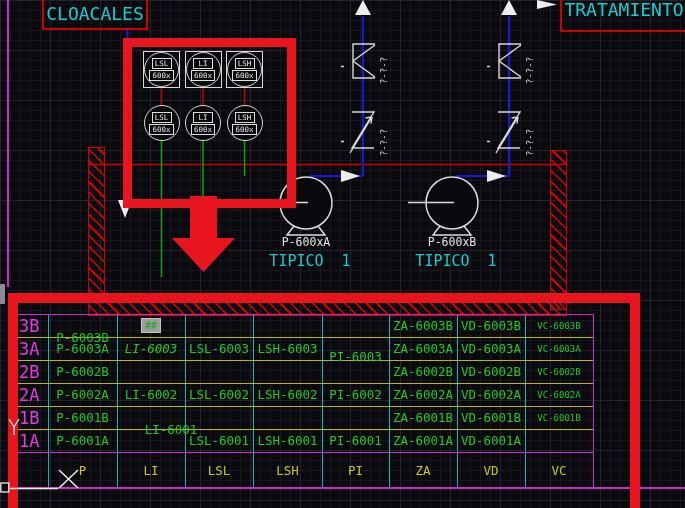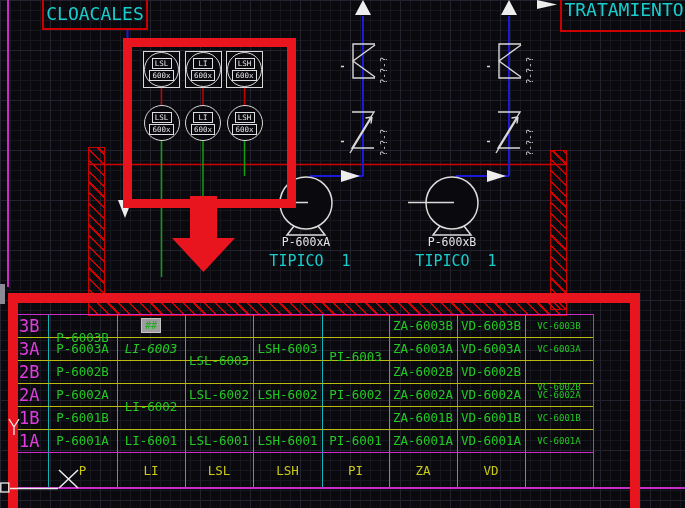--- a/index.html
+++ b/index.html
@@ -191,69 +191,69 @@
       </div>
       <div class="tcell" style="left:173px;top:0px;width:68px;"></div>
       <div class="tcell" style="left:241px;top:0px;width:69px;"></div>
       <div class="tcell" style="left:310px;top:0px;width:67px;"></div>
       <div class="tcell" style="left:377px;top:0px;width:68px;text-align:center;">ZA-6003B</div>
       <div class="tcell" style="left:445px;top:0px;width:68px;">VD-6003B</div>
       <div class="tcell small" style="left:513px;top:0px;width:68px;">VC-6003B</div>
       <div class="rowlab" style="left:0;top:23px;width:36px;">3A</div>
       <div class="tcell" style="left:36px;top:23px;width:69px;">P-6003A</div>
       <div class="tcell" style="left:105px;top:23px;width:68px;font-style:italic;">LI-6003</div>
-      <div class="tcell" style="left:173px;top:23px;width:68px;margin-top:12px;">LSL-6003</div>
+      <div class="tcell" style="left:173px;top:23px;width:68px;">LSL-6003</div>
       <div class="tcell" style="left:241px;top:23px;width:69px;">LSH-6003</div>
       <div class="tcell" style="left:310px;top:23px;width:67px;margin-top:8px;">PI-6003</div>
       <div class="tcell" style="left:377px;top:23px;width:68px;">ZA-6003A</div>
       <div class="tcell" style="left:445px;top:23px;width:68px;">VD-6003A</div>
       <div class="tcell small" style="left:513px;top:23px;width:68px;">VC-6003A</div>
       <div class="rowlab" style="left:0;top:46px;width:36px;">2B</div>
       <div class="tcell" style="left:36px;top:46px;width:69px;">P-6002B</div>
       <div class="tcell" style="left:105px;top:46px;width:68px;"></div>
       <div class="tcell" style="left:173px;top:46px;width:68px;"></div>
       <div class="tcell" style="left:241px;top:46px;width:69px;"></div>
       <div class="tcell" style="left:310px;top:46px;width:67px;"></div>
       <div class="tcell" style="left:377px;top:46px;width:68px;">ZA-6002B</div>
       <div class="tcell" style="left:445px;top:46px;width:68px;">VD-6002B</div>
-      <div class="tcell small" style="left:513px;top:46px;width:68px;margin-top:15px;">VC-6002B</div>
+      <div class="tcell small" style="left:513px;top:46px;width:68px;">VC-6002B</div>
       <div class="rowlab" style="left:0;top:69px;width:36px;">2A</div>
       <div class="tcell" style="left:36px;top:69px;width:69px;">P-6002A</div>
-      <div class="tcell" style="left:105px;top:69px;width:68px;margin-top:12px;">LI-6002</div>
+      <div class="tcell" style="left:105px;top:69px;width:68px;">LI-6002</div>
       <div class="tcell" style="left:173px;top:69px;width:68px;">LSL-6002</div>
       <div class="tcell" style="left:241px;top:69px;width:69px;">LSH-6002</div>
       <div class="tcell" style="left:310px;top:69px;width:67px;">PI-6002</div>
       <div class="tcell" style="left:377px;top:69px;width:68px;">ZA-6002A</div>
       <div class="tcell" style="left:445px;top:69px;width:68px;">VD-6002A</div>
       <div class="tcell small" style="left:513px;top:69px;width:68px;">VC-6002A</div>
       <div class="rowlab" style="left:0;top:92px;width:36px;">1B</div>
       <div class="tcell" style="left:36px;top:92px;width:69px;">P-6001B</div>
       <div class="tcell" style="left:105px;top:92px;width:68px;"></div>
       <div class="tcell" style="left:173px;top:92px;width:68px;"></div>
       <div class="tcell" style="left:241px;top:92px;width:69px;"></div>
       <div class="tcell" style="left:310px;top:92px;width:67px;"></div>
       <div class="tcell" style="left:377px;top:92px;width:68px;">ZA-6001B</div>
       <div class="tcell" style="left:445px;top:92px;width:68px;">VD-6001B</div>
       <div class="tcell small" style="left:513px;top:92px;width:68px;">VC-6001B</div>
       <div class="rowlab" style="left:0;top:115px;width:36px;">1A</div>
       <div class="tcell" style="left:36px;top:115px;width:69px;">P-6001A</div>
-      <div class="tcell" style="left:105px;top:115px;width:68px;">LI-6001</div>
+      <div class="tcell" style="left:105px;top:104px;width:68px;padding-left:20px;">LI-6001</div>
       <div class="tcell" style="left:173px;top:115px;width:68px;">LSL-6001</div>
       <div class="tcell" style="left:241px;top:115px;width:69px;">LSH-6001</div>
       <div class="tcell" style="left:310px;top:115px;width:67px;">PI-6001</div>
       <div class="tcell" style="left:377px;top:115px;width:68px;">ZA-6001A</div>
       <div class="tcell" style="left:445px;top:115px;width:68px;">VD-6001A</div>
-      <div class="tcell small" style="left:513px;top:115px;width:68px;">VC-6001A</div>
       <div class="hcell" style="left:36px;width:69px;">P</div>
       <div class="hcell" style="left:105px;width:68px;">LI</div>
       <div class="hcell" style="left:173px;width:68px;">LSL</div>
       <div class="hcell" style="left:241px;width:69px;">LSH</div>
       <div class="hcell" style="left:310px;width:67px;">PI</div>
       <div class="hcell" style="left:377px;width:68px;">ZA</div>
       <div class="hcell" style="left:445px;width:68px;">VD</div>
+      <div class="hcell" style="left:513px;width:68px;">VC</div>
     </div>
 
   <div class="abs" style="left:12px;top:487px;width:673px;height:1.5px;background:#c92cc9;"></div>
 
   <div class="ann-rect" style="left:123px;top:38px;width:155px;height:152px;"></div>
   <svg class="layer" width="685" height="508">
     <polygon points="190,196 217,196 217,238 235,238 203.5,272 172,238 190,238" fill="#e8141e"></polygon>
   </svg>
   <div class="ann-rect" style="left:8px;top:293px;width:612px;height:207px;border-width:10px;"></div>
 

